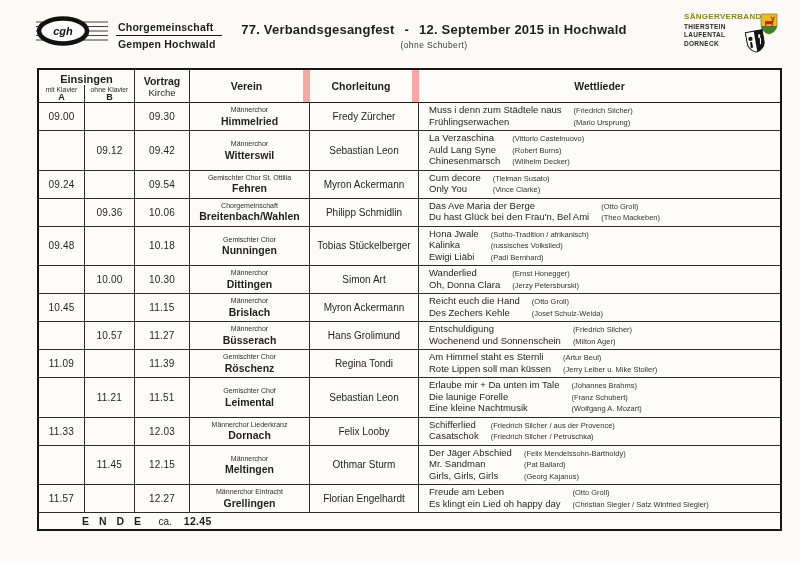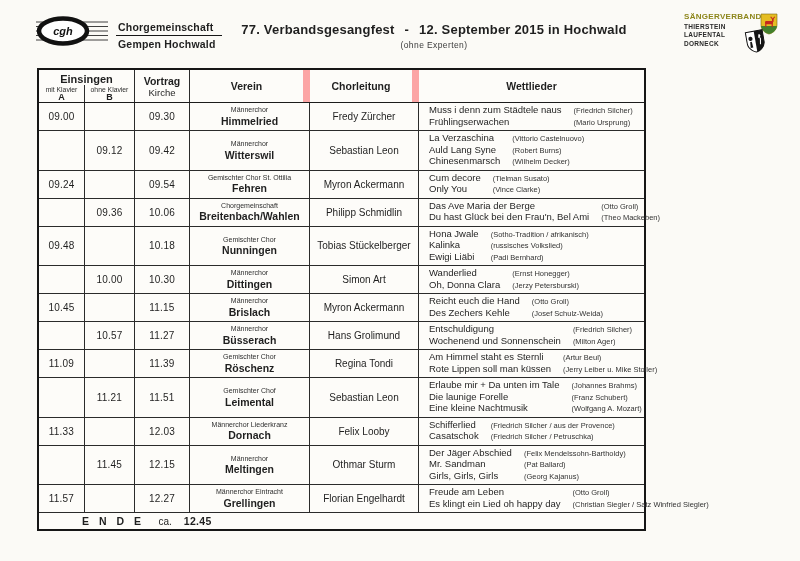--- a/index.html
+++ b/index.html
@@ -26,21 +26,21 @@
   .subtitle{font-size:8.5px;color:#3a3a3a;margin-top:3px;letter-spacing:.4px;}
 
   .assoc-block{position:absolute;right:8px;top:12px;width:108px;height:50px;}
   .assoc-name{font-size:8px;font-weight:bold;letter-spacing:.3px;color:#8d861b;}
   .assoc-region{font-size:6.5px;font-weight:bold;color:#2a2a2a;margin-top:1.5px;letter-spacing:.3px;}
   .shield1{position:absolute;left:76px;top:1px;}
   .shield2{position:absolute;left:62px;top:18px;transform:rotate(-10deg);}
 
   
   .tbl{
-    position:absolute;left:37px;top:68px;width:609px;
+    position:absolute;left:37px;top:68px;width:745px;
     border:2px solid #161616;background:#fdfcf9;
     box-sizing:border-box;
   }
   .thead{
     display:grid;
     grid-template-columns:46px 50px 55px 120px 109px 1fr;
     grid-template-rows:15px 17px;
     border-bottom:1.5px solid #1c1c1c;
   }
   .h-einsingen{grid-column:1/3;grid-row:1;display:flex;align-items:flex-end;justify-content:center;
@@ -114,21 +114,21 @@
       <div class="logo-text">
         <div class="l1">Chorgemeinschaft</div>
         <div class="l2">Gempen Hochwald</div>
       </div>
     </div>
 
     <div class="title-block">
       <div class="title-line">
         <span>77. Verbandsgesangfest</span><span class="dash">-</span><span>12. September 2015 in Hochwald</span>
       </div>
-      <div class="subtitle">(ohne Experten)</div>
+      <div class="subtitle">(ohne Schubert)</div>
     </div>
 
     <div class="assoc-block">
       <div class="assoc-name">SÄNGERVERBAND</div>
       <div class="assoc-region">THIERSTEIN</div>
       <div class="assoc-region">LAUFENTAL</div>
       <div class="assoc-region">DORNECK</div>
 
       <svg class="shield1" width="18" height="22" viewBox="0 0 18 22">
         <path d="M1 1 h16 v11 c0 6 -6.5 9 -8 9 c-1.5 0 -8 -3 -8 -9 z" fill="#e5bd22" stroke="#7a6a10" stroke-width="0.6"></path>

